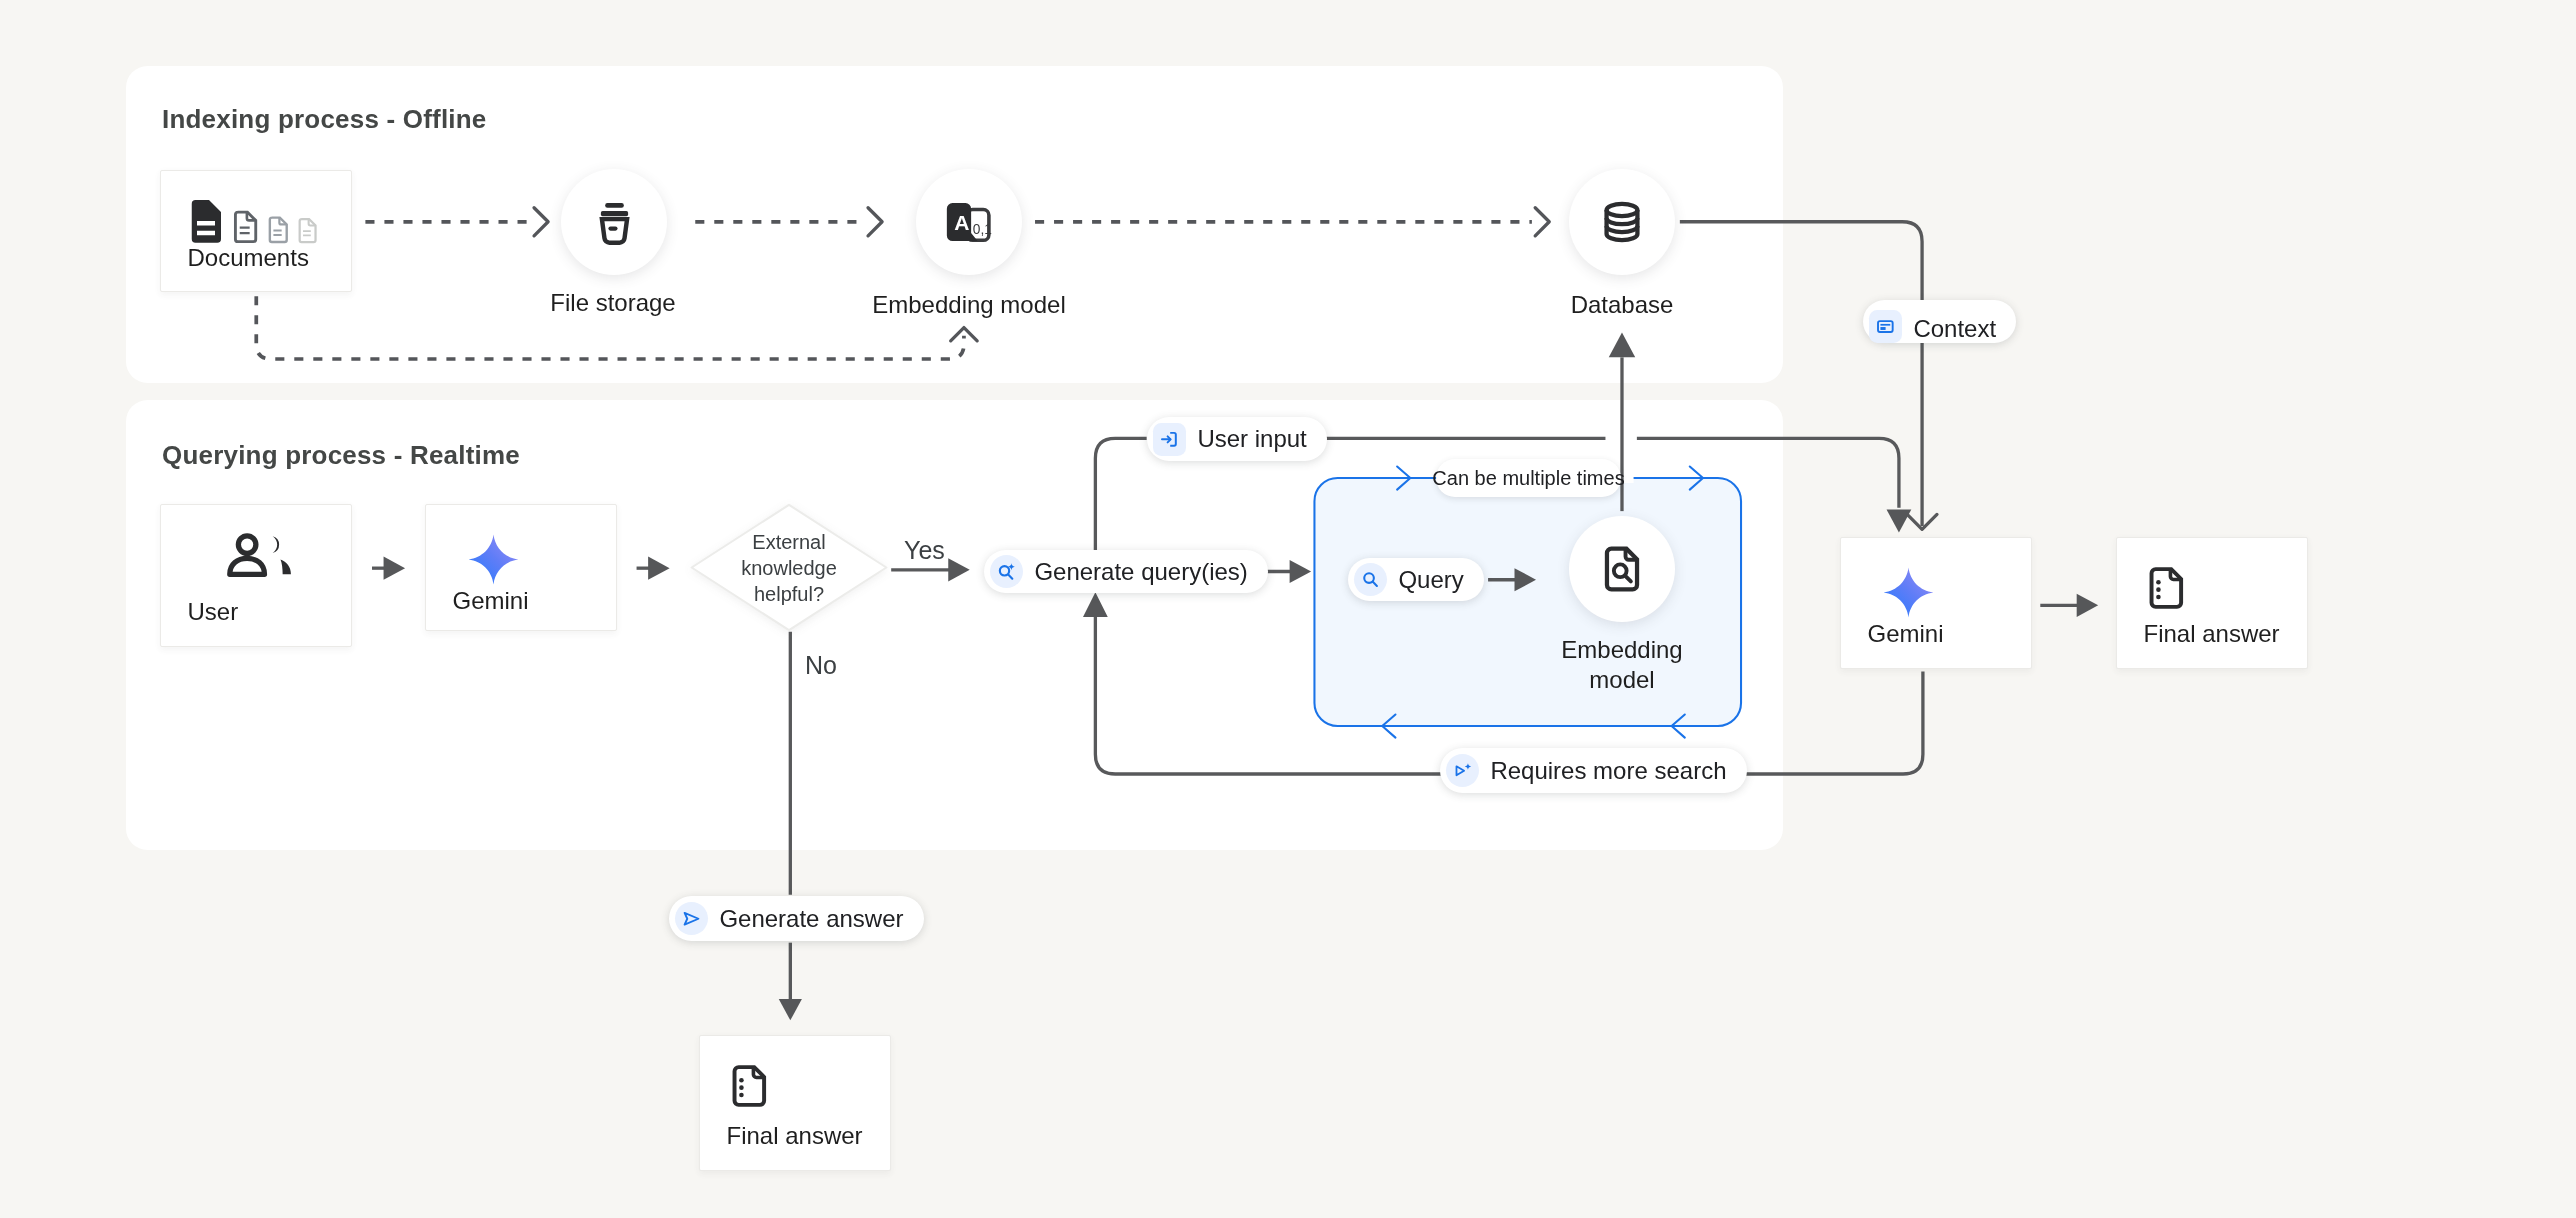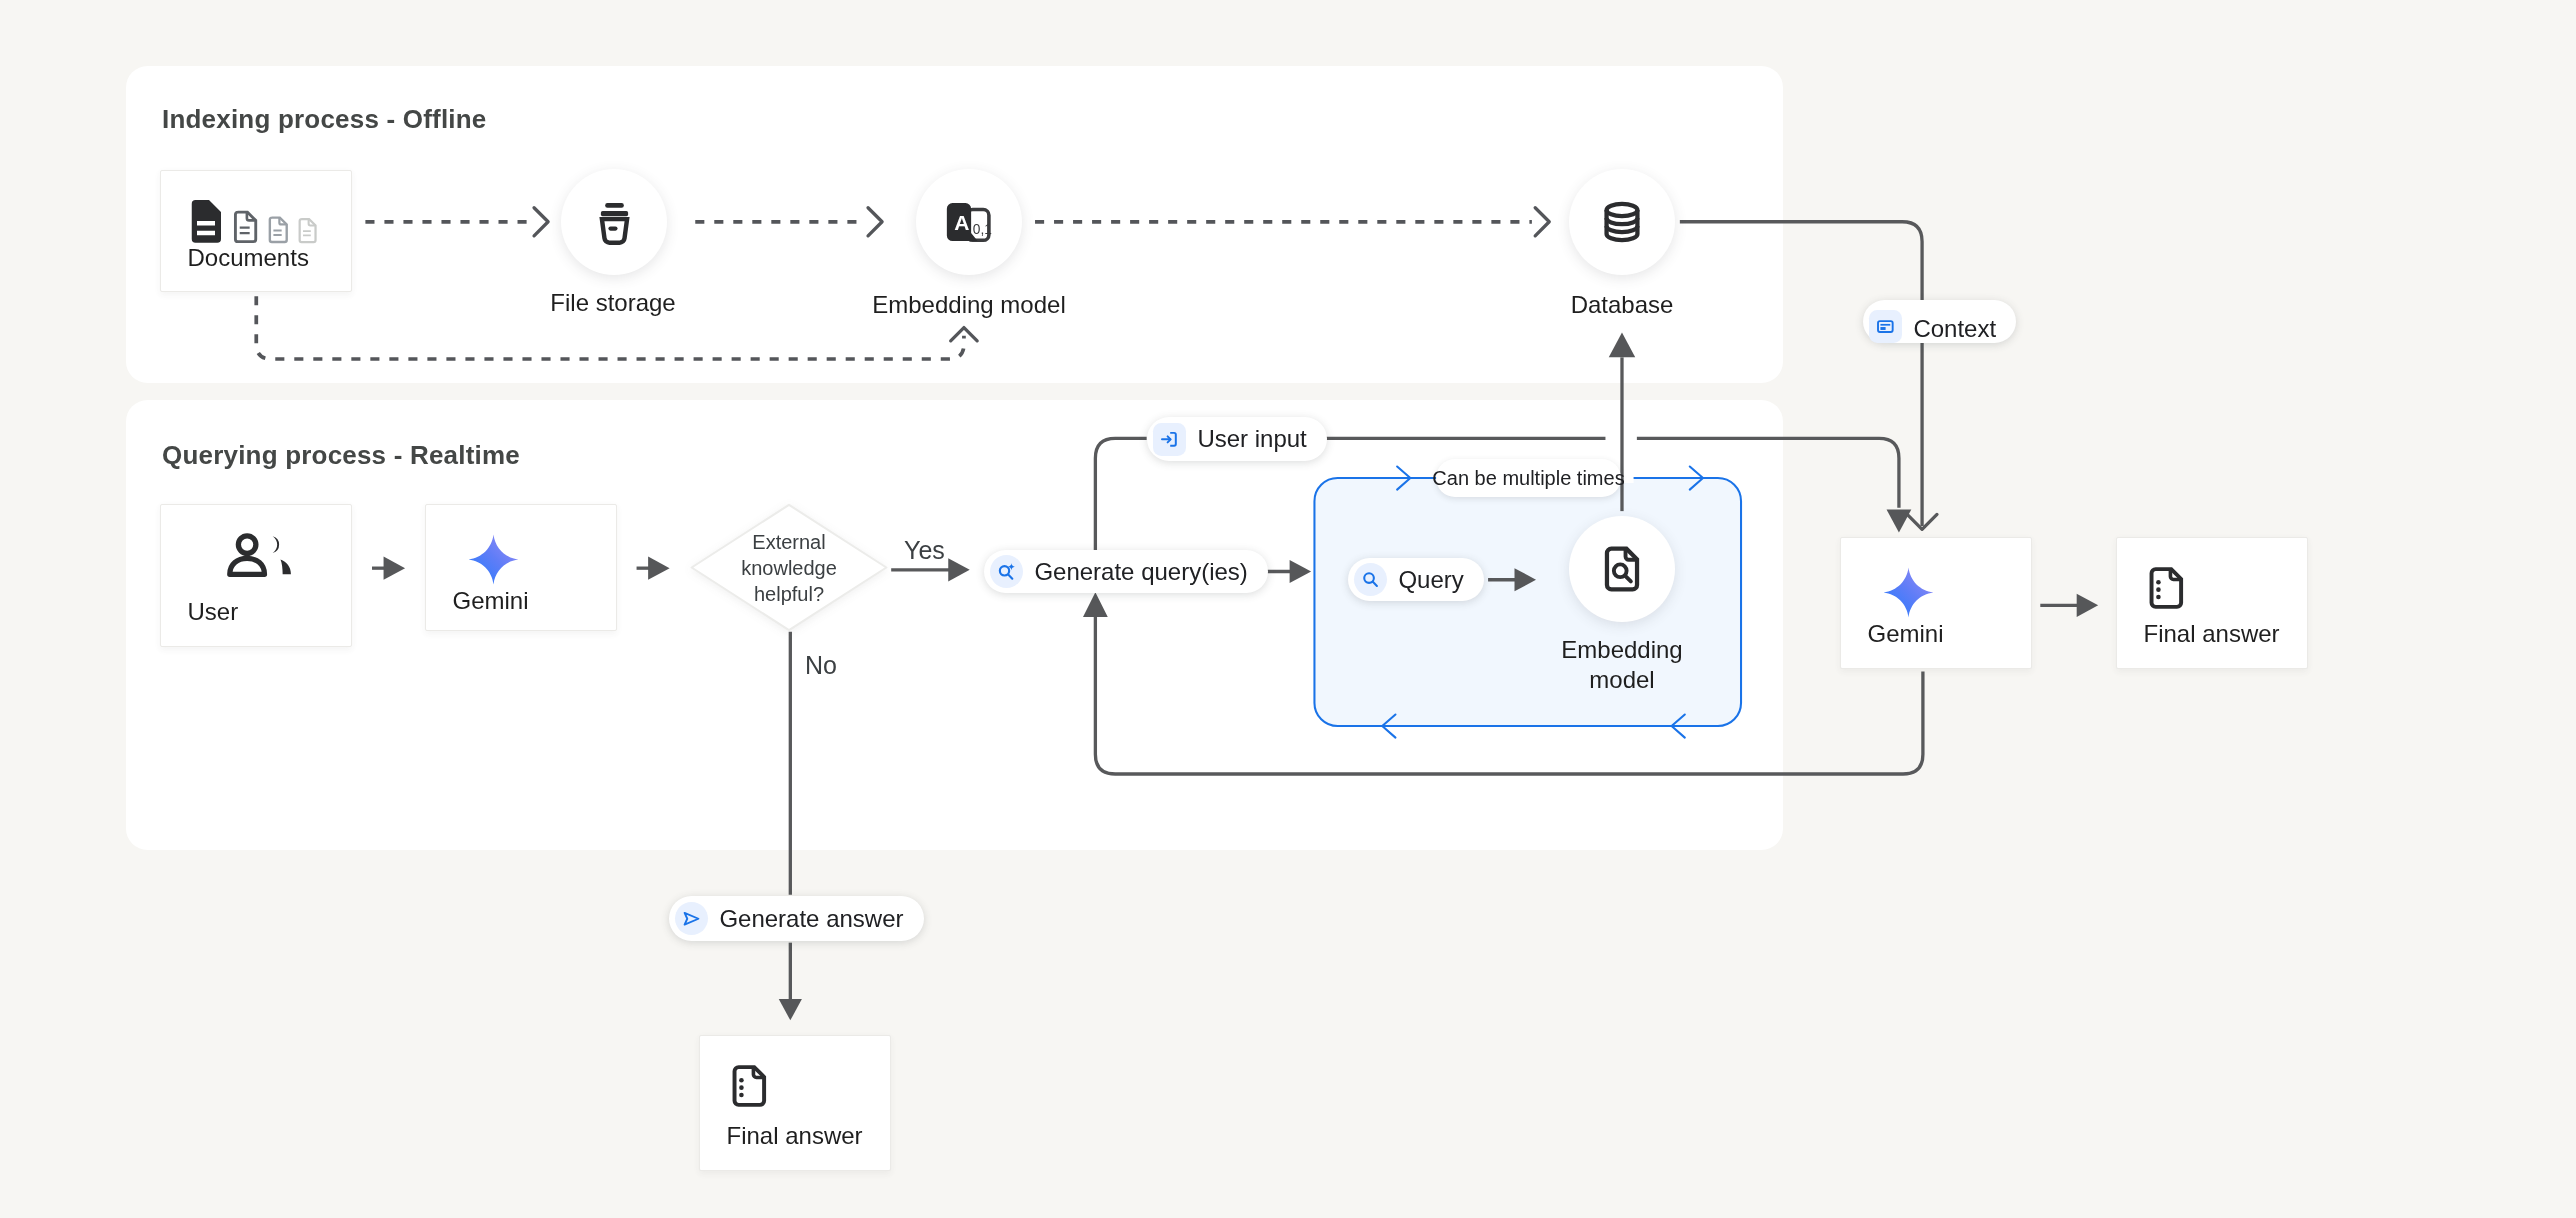--- a/index.html
+++ b/index.html
@@ -275,20 +275,29 @@
       <path d="M15,2.8 V7 a1.8,1.8 0 0 0 1.8,1.8 h4.5" fill="none" stroke="#2b2c2e" stroke-width="2.2"></path>
       <circle cx="12" cy="15" r="3.6" fill="none" stroke="#2b2c2e" stroke-width="2.2"></circle>
       <path d="M14.7,17.7 L18,21" stroke="#2b2c2e" stroke-width="2.2" stroke-linecap="round"></path>
     </svg>
   </div>
   <div class="node-label two-line-label" style="left:1622px;top:635px;">
     <div>Embedding</div>
     <div>model</div>
   </div>
 
+  <div class="pill" style="left:1440px;top:748px;height:45px;">
+    <span class="icon-bubble">
+      <svg width="21.5" height="21.5" viewBox="0 0 24 24">
+        <path d="M5,7 L13.5,12 L5,17 Z" fill="none" stroke="#1a73e8" stroke-width="2" stroke-linejoin="round"></path>
+        <path d="M17.8,3.6 C18.2,5.8 19.2,6.8 21.4,7.2 C19.2,7.6 18.2,8.6 17.8,10.8 C17.4,8.6 16.4,7.6 14.2,7.2 C16.4,6.8 17.4,5.8 17.8,3.6 Z" fill="#1a73e8"></path>
+      </svg>
+    </span>
+    <span>Requires more search</span>
+  </div>
 
   <div class="card" style="left:1840px;top:537px;width:192px;height:132px;">
     <div class="iconrow" style="margin-left:13.2px;">
       <svg width="55" height="55" viewBox="0 0 64 64">
           <path d="M32,3 C33.8,18.5 45.5,30.2 61,32 C45.5,33.8 33.8,45.5 32,61 C30.2,45.5 18.5,33.8 3,32 C18.5,30.2 30.2,18.5 32,3 Z" fill="url(#gemGrad)"></path>
         </svg>
     </div>
     <div class="label">Gemini</div>
   </div>
 

